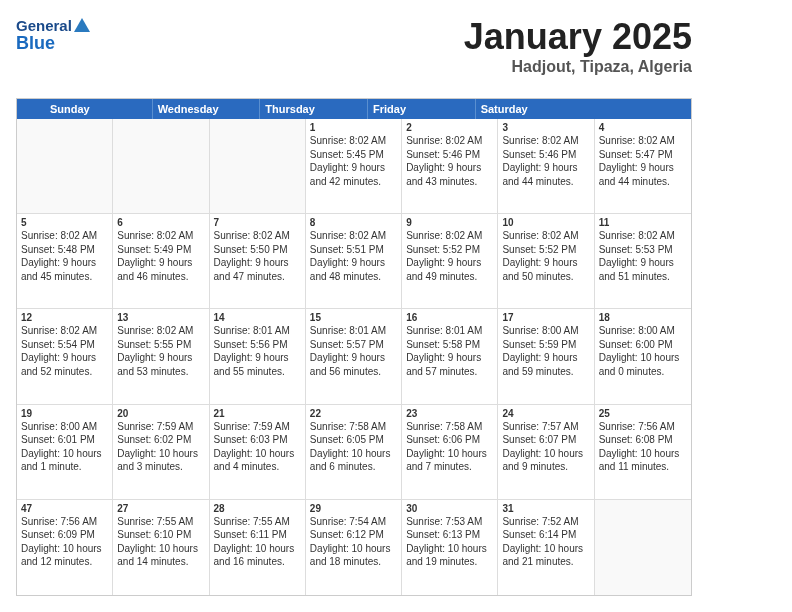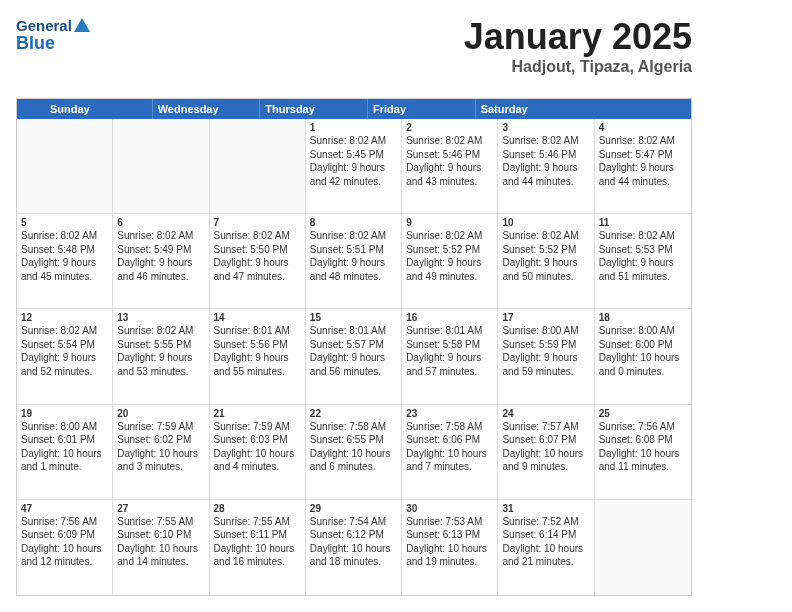--- a/index.html
+++ b/index.html
@@ -223,21 +223,21 @@
           <div class="cal-cell">
             <span class="day-num">20</span>
             <div class="day-info"><span>Sunrise: 7:59 AM</span><br><span>Sunset: 6:02 PM</span><br><span>Daylight: 10 hours<br> and 3 minutes.</span></div>
           </div>
           <div class="cal-cell">
             <span class="day-num">21</span>
             <div class="day-info"><span>Sunrise: 7:59 AM</span><br><span>Sunset: 6:03 PM</span><br><span>Daylight: 10 hours<br> and 4 minutes.</span></div>
           </div>
           <div class="cal-cell">
             <span class="day-num">22</span>
-            <div class="day-info"><span>Sunrise: 7:58 AM</span><br><span>Sunset: 6:55 PM</span><br><span>Daylight: 10 hours<br> and 6 minutes.</span></div>
+            <div class="day-info"><span>Sunrise: 7:58 AM</span><br><span>Sunset: 6:05 PM</span><br><span>Daylight: 10 hours<br> and 6 minutes.</span></div>
           </div>
           <div class="cal-cell">
             <span class="day-num">23</span>
             <div class="day-info"><span>Sunrise: 7:58 AM</span><br><span>Sunset: 6:06 PM</span><br><span>Daylight: 10 hours<br> and 7 minutes.</span></div>
           </div>
           <div class="cal-cell">
             <span class="day-num">24</span>
             <div class="day-info"><span>Sunrise: 7:57 AM</span><br><span>Sunset: 6:07 PM</span><br><span>Daylight: 10 hours<br> and 9 minutes.</span></div>
           </div>
           <div class="cal-cell">

